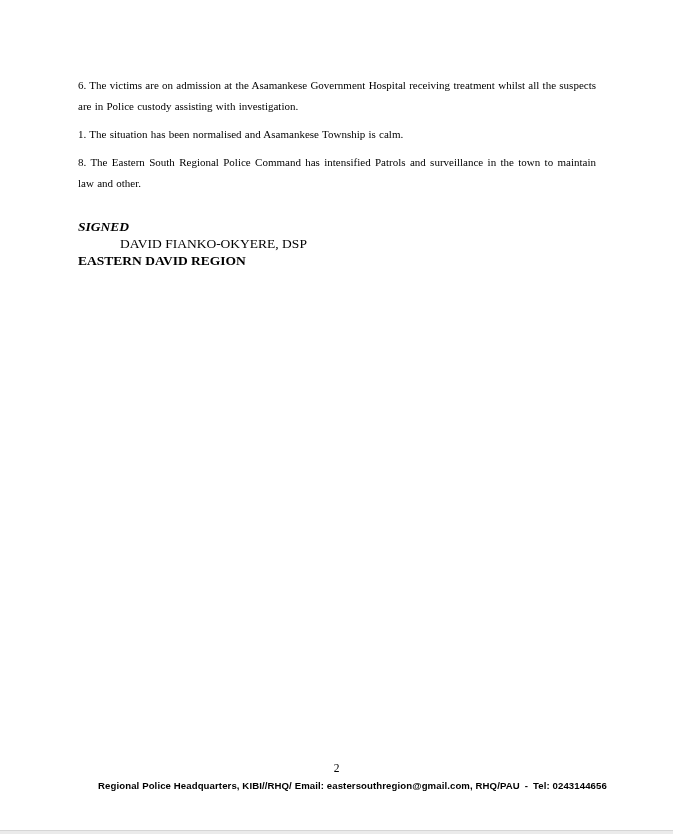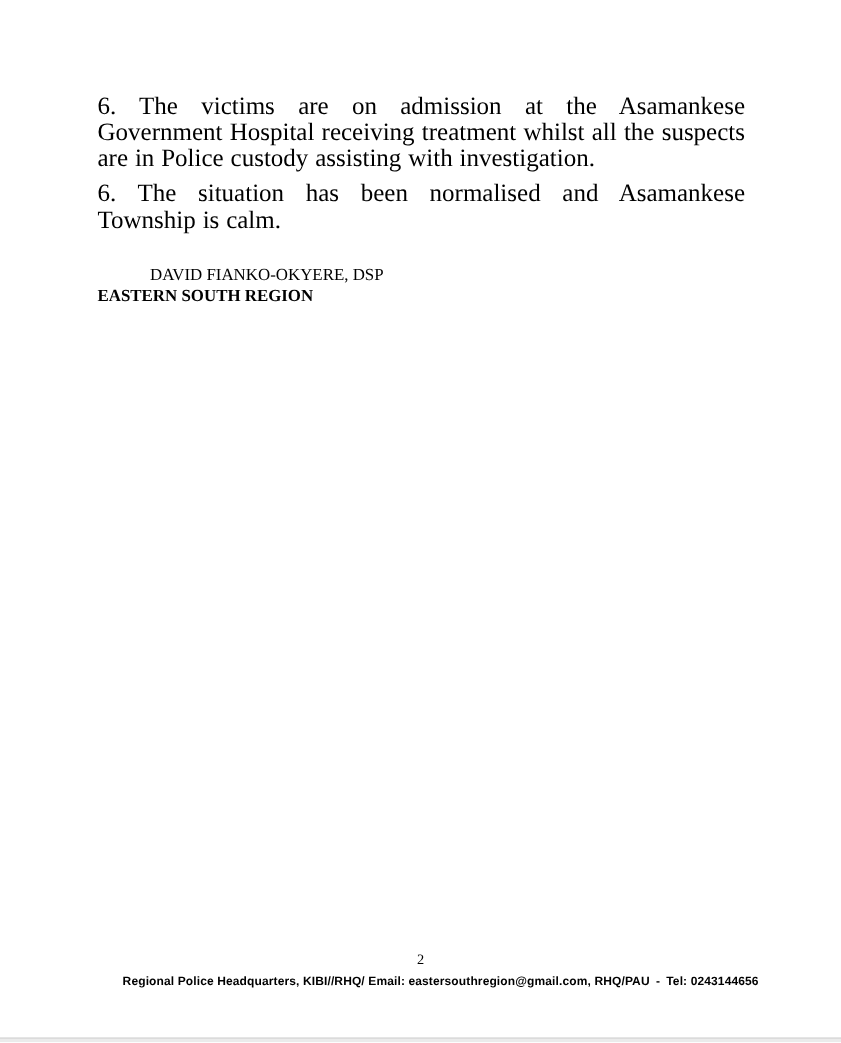--- a/index.html
+++ b/index.html
@@ -13,21 +13,21 @@
     overflow: hidden;
   }
   .content {
     position: absolute;
     left: 78px;
     right: 77px;
     top: 75px;
   }
   .para {
     margin: 0 0 7px 0;
-    font-size: 20px;
+    font-size: 11px;
     line-height: 21px;
     text-align: justify;
     word-spacing: 0.5px;
     font-family: Liberation Serif, serif;
   }
   .sig-block {
     margin-top: 25px;
     font-size: 13.5px;
     line-height: 16.8px;
   }
@@ -70,25 +70,27 @@
     border-top: 1px solid #d6d6d6;
   }
 </style>
 </head>
 <body>
 
 <div class="page">
 
   <div class="content">
     <p class="para">6. The victims are on admission at the Asamankese Government Hospital receiving treatment whilst all the suspects are in Police custody assisting with investigation.</p>
-    <p class="para">6. The situation has been normalised and Asamankese Township is calm.</p>
+    <p class="para">1. The situation has been normalised and Asamankese Township is calm.</p>
+    <p class="para">8. The Eastern South Regional Police Command has intensified Patrols and surveillance in the town to maintain law and other.</p>
 
     <div class="sig-block">
+      <div class="sig-signed">SIGNED</div>
       <div class="sig-name">DAVID FIANKO-OKYERE, DSP</div>
-      <div class="sig-bold">EASTERN SOUTH REGION</div>
+      <div class="sig-bold">EASTERN DAVID REGION</div>
     </div>
   </div>
 
   <div class="page-number">2</div>
 
   <div class="footer-line"><span>Regional Police Headquarters, KIBI//RHQ/ Email: eastersouthregion@gmail.com, RHQ/PAU</span><span class="footer-dash">-</span><span>Tel: 0243144656</span></div>
 
   <div class="page-edge"></div>
 
 </div>

